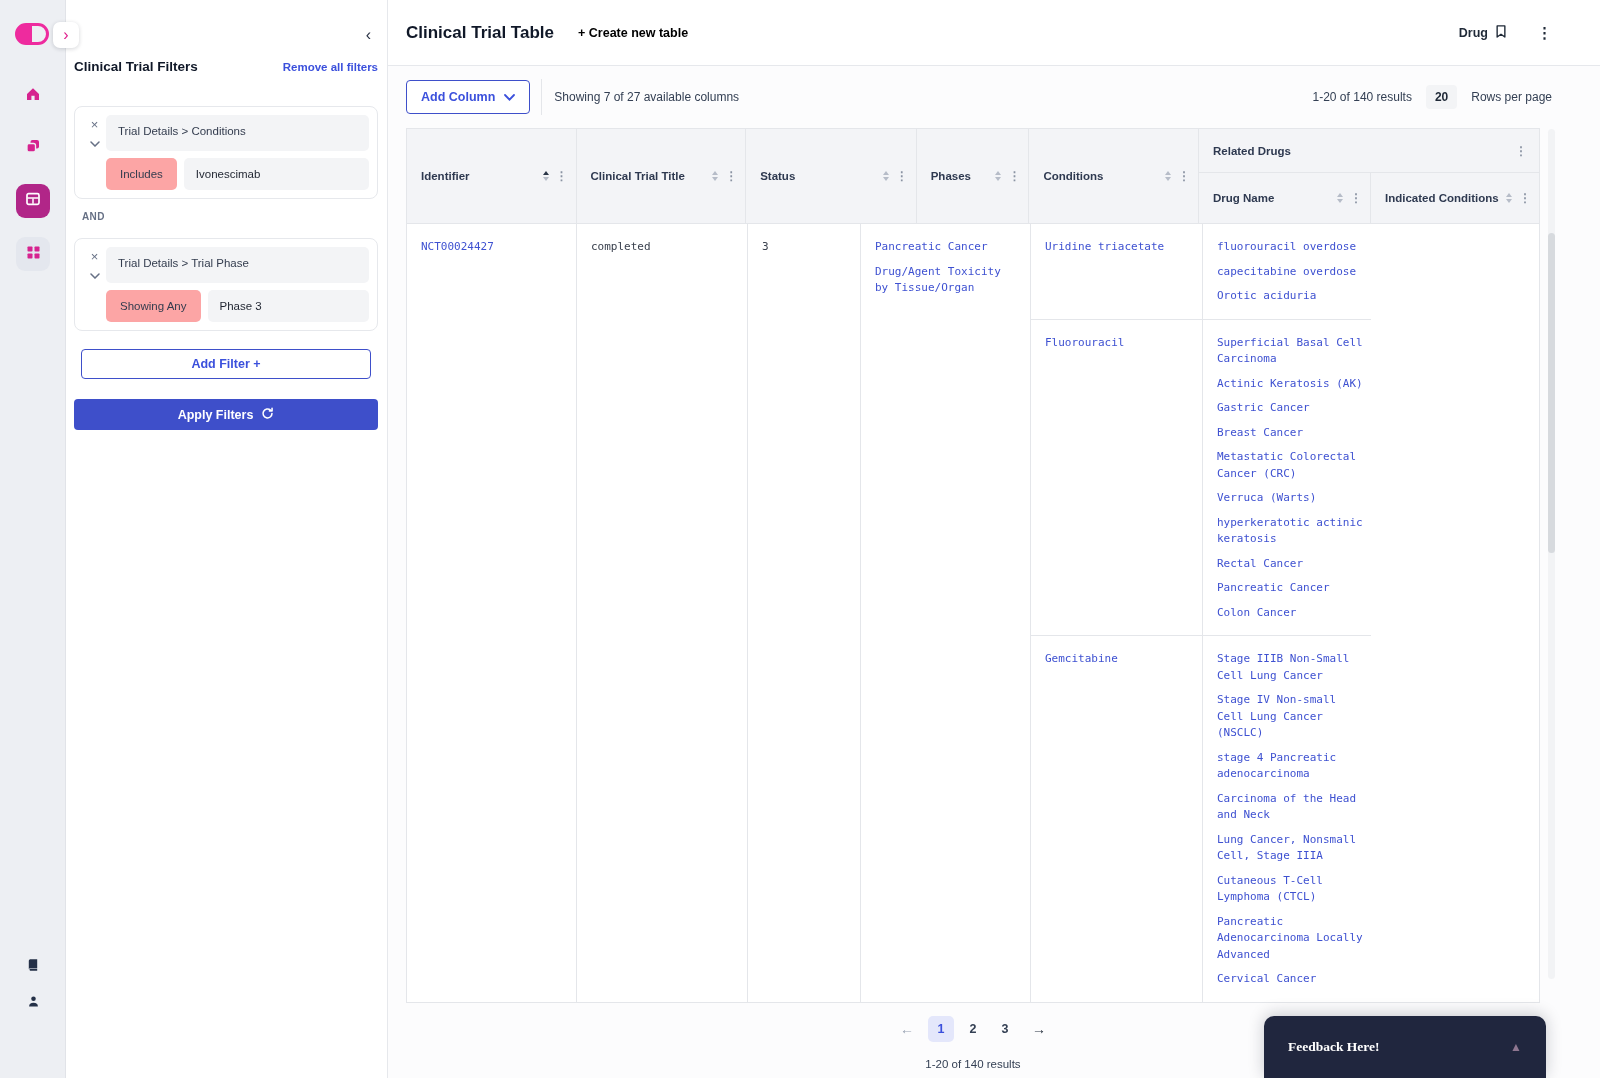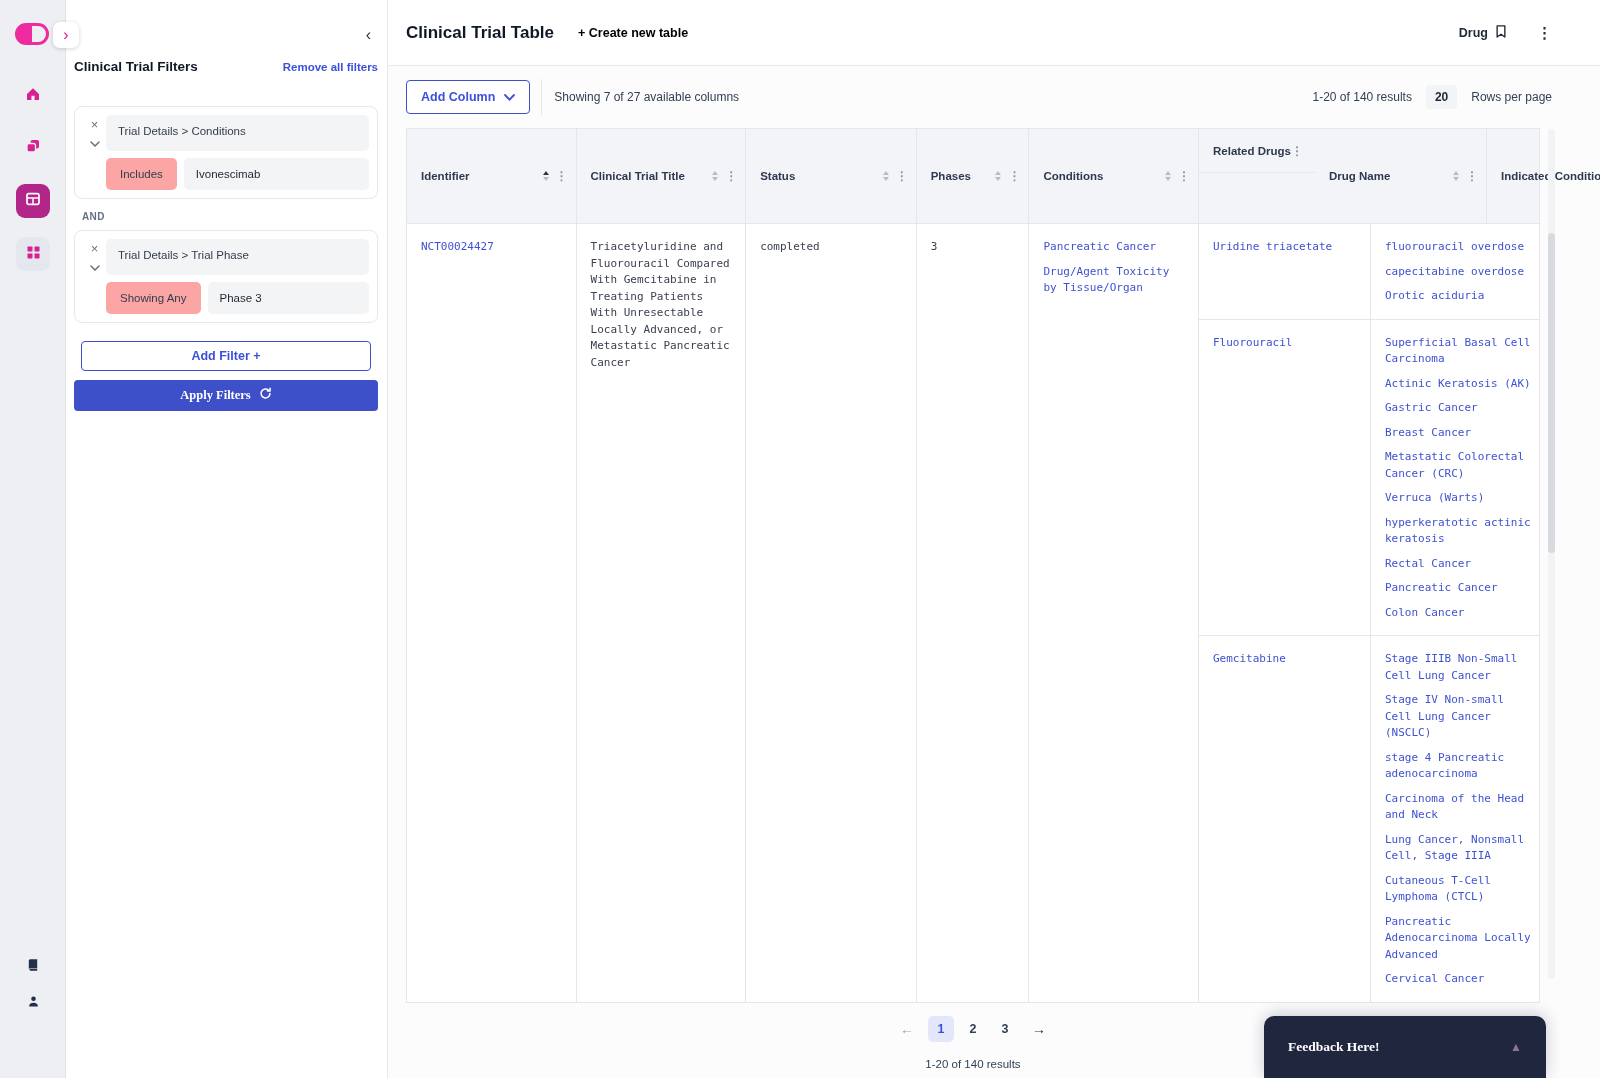--- a/index.html
+++ b/index.html
@@ -17,32 +17,32 @@
   .rail-bottom { position:absolute; left:0; width:66px; display:flex; justify-content:center; }
   .expand-tab { position:absolute; top:22px; left:53px; width:26px; height:26px; background:#fff; border-radius:7px; box-shadow:0 1px 4px rgba(16,24,40,.18); display:flex; align-items:center; justify-content:center; z-index:6; color:#e01f8d; cursor:pointer; }
 
   
   .filter-panel { width:322px; flex:none; background:#fff; border-right:1px solid #e6e8ec; position:relative; padding:0 9px 0 8px; }
   .panel-collapse { position:absolute; top:26px; right:16px; color:#2a3245; cursor:pointer; }
   .panel-heading { margin-top:59px; display:flex; align-items:baseline; justify-content:space-between; }
   .panel-title { font-size:13.5px; font-weight:700; color:#101828; }
   .remove-link { font-size:11.5px; font-weight:700; color:#3b50dc; cursor:pointer; }
   .filter-card { margin-top:32px; border:1px solid #e6e8ec; border-radius:8px; background:#fff; padding:8px; }
-  .filter-card + .and-label { margin:12px 0 8px 8px; }
+  .filter-card + .and-label { margin:12px 0 16px 8px; }
   .and-label { font-size:10px; font-weight:700; letter-spacing:.4px; color:#667085; margin:12px 0 0 8px; }
   .and-label + .filter-card { margin-top:8px; }
   .card-row1 { display:flex; }
   .card-ctrl { width:23px; flex:none; display:flex; flex-direction:column; align-items:center; gap:3px; padding-top:5px; color:#667085; }
   .x-glyph { font-size:13px; line-height:10px; cursor:pointer; }
   .field { flex:1; background:#f3f4f6; border-radius:5px; padding:10px 12px; font-size:11.5px; color:#333c4e; }
   .card-row2 { display:flex; gap:7px; margin:7px 0 0 23px; }
   .operator-box { flex:none; background:#fca5a5; border-radius:5px; padding:10px 14px; font-size:11.5px; color:#333c4e; }
   .value-box { flex:1; background:#f3f4f6; border-radius:5px; padding:10px 12px; font-size:11.5px; color:#1f2430; font-weight:500; }
   .add-filter-btn { display:block; margin:18px 7px 0; width:calc(100% - 14px); height:30px; background:#fff; border:1px solid #3e4fca; border-radius:4px; color:#3b50dc; font-size:12.5px; font-weight:700; font-family:inherit; cursor:pointer; }
-  .apply-btn { display:flex; align-items:center; justify-content:center; gap:8px; margin-top:9px; width:100%; height:31px; background:#3e4fca; border:none; border-radius:4px; color:#fff; font-size:12.5px; font-weight:700; font-family:Liberation Serif, serif; cursor:pointer; }
+  .apply-btn { display:flex; align-items:center; justify-content:center; gap:8px; margin-top:20px; width:100%; height:31px; background:#3e4fca; border:none; border-radius:4px; color:#fff; font-size:12.5px; font-weight:700; font-family:Liberation Sans, sans-serif; cursor:pointer; }
 
   
   .main { flex:1; display:flex; flex-direction:column; background:#fcfcfd; position:relative; }
   .topbar { height:66px; flex:none; background:#fff; border-bottom:1px solid #e6e8ec; display:flex; align-items:center; padding:0 48px 0 18px; }
   .page-title { font-size:17px; font-weight:700; color:#101828; margin-right:24px; }
   .create-link { font-size:12.5px; font-weight:700; color:#000000; cursor:pointer; }
   .topbar-spacer, .toolbar-spacer { flex:1; }
   .save-btn { display:flex; align-items:center; gap:7px; font-size:12.5px; font-weight:700; color:#1f2937; cursor:pointer; margin-right:30px; }
   .kebab { color:#1f2937; font-size:15px; font-weight:700; letter-spacing:0; cursor:pointer; line-height:1; }
   .toolbar { height:62px; flex:none; display:flex; align-items:center; padding:0 48px 0 18px; }
@@ -57,21 +57,21 @@
   .grid-table { width:1134px; border:1px solid #e4e6ea; background:#fff; }
   .thead { display:flex; background:#f3f4f7; height:95px; border-bottom:1px solid #e4e6ea; }
   .th { display:flex; align-items:center; padding:0 8px 0 14px; border-right:1px solid #e4e6ea; }
   .th-label { flex:1; font-size:11.5px; font-weight:700; color:#2e3950; }
   .sort { display:inline-flex; flex-direction:column; gap:2.5px; margin-right:7px; cursor:pointer; }
   .tri-up { width:0; height:0; border-left:3.5px solid transparent; border-right:3.5px solid transparent; border-bottom:4.5px solid #b6bcc8; }
   .tri-down { width:0; height:0; border-left:3.5px solid transparent; border-right:3.5px solid transparent; border-top:4.5px solid #b6bcc8; }
   .tri-up.active { border-bottom-color:#2b3648; }
   .col-kebab { color:#8a93a3; font-size:12px; font-weight:700; cursor:pointer; line-height:1; }
   .w-ident { width:170px; } .w-title { width:170px; } .w-status { width:171px; } .w-phases { width:113px; } .w-cond { width:170px; }
-  .th-group { width:340px; display:flex; flex-direction:row; }
+  .th-group { width:340px; display:flex; flex-direction:column; }
   .group-bar { height:44px; flex:none; border-bottom:1px solid #e4e6ea; display:flex; align-items:center; padding:0 12px 0 14px; }
   .group-label { flex:1; font-size:11.5px; font-weight:700; color:#2e3950; }
   .group-cols { flex:1; display:flex; }
   .gth-drug { width:172px; border-right:1px solid #e4e6ea; }
   .gth-ind { width:168px; border-right:none; }
   .tbody { display:flex; align-items:stretch; background:#fff; }
   .td { padding:15px 10px 14px 14px; border-right:1px solid #e4e6ea; font-family:"DejaVu Sans Mono", monospace; font-size:11px; line-height:1.5; color:#3a414e; }
   .mono-link { color:#3e51d1; }
   .cond-item, .ind-item { color:#3e51d1; margin-bottom:8px; font-family:"DejaVu Sans Mono", monospace; font-size:11px; line-height:1.5; }
   .td-group { width:340px; display:flex; flex-direction:column; }
@@ -302,21 +302,20 @@
                     <span class="tri-down"></span>
                   </span>
                 <span class="col-kebab">⋮</span>
               </div>
             </div>
           </div>
         </div>
 
         <div class="tbody">
           <div class="td w-ident mono-link">NCT00024427</div>
-          <div class="td w-title">Triacetyluridine and Fluorouracil Compared With Gemcitabine in Treating Patients With Unresectable Locally Advanced, or Metastatic Pancreatic Cancer</div>
           <div class="td w-status">completed</div>
           <div class="td w-phases">3</div>
           <div class="td w-cond">
               <div class="cond-item">Pancreatic Cancer</div>
               <div class="cond-item">Drug/Agent Toxicity by Tissue/Organ</div>
             </div>
           <div class="td-group">
             <div class="drug-row">
               <div class="drug-name">Uridine triacetate</div>
               <div class="drug-ind">

